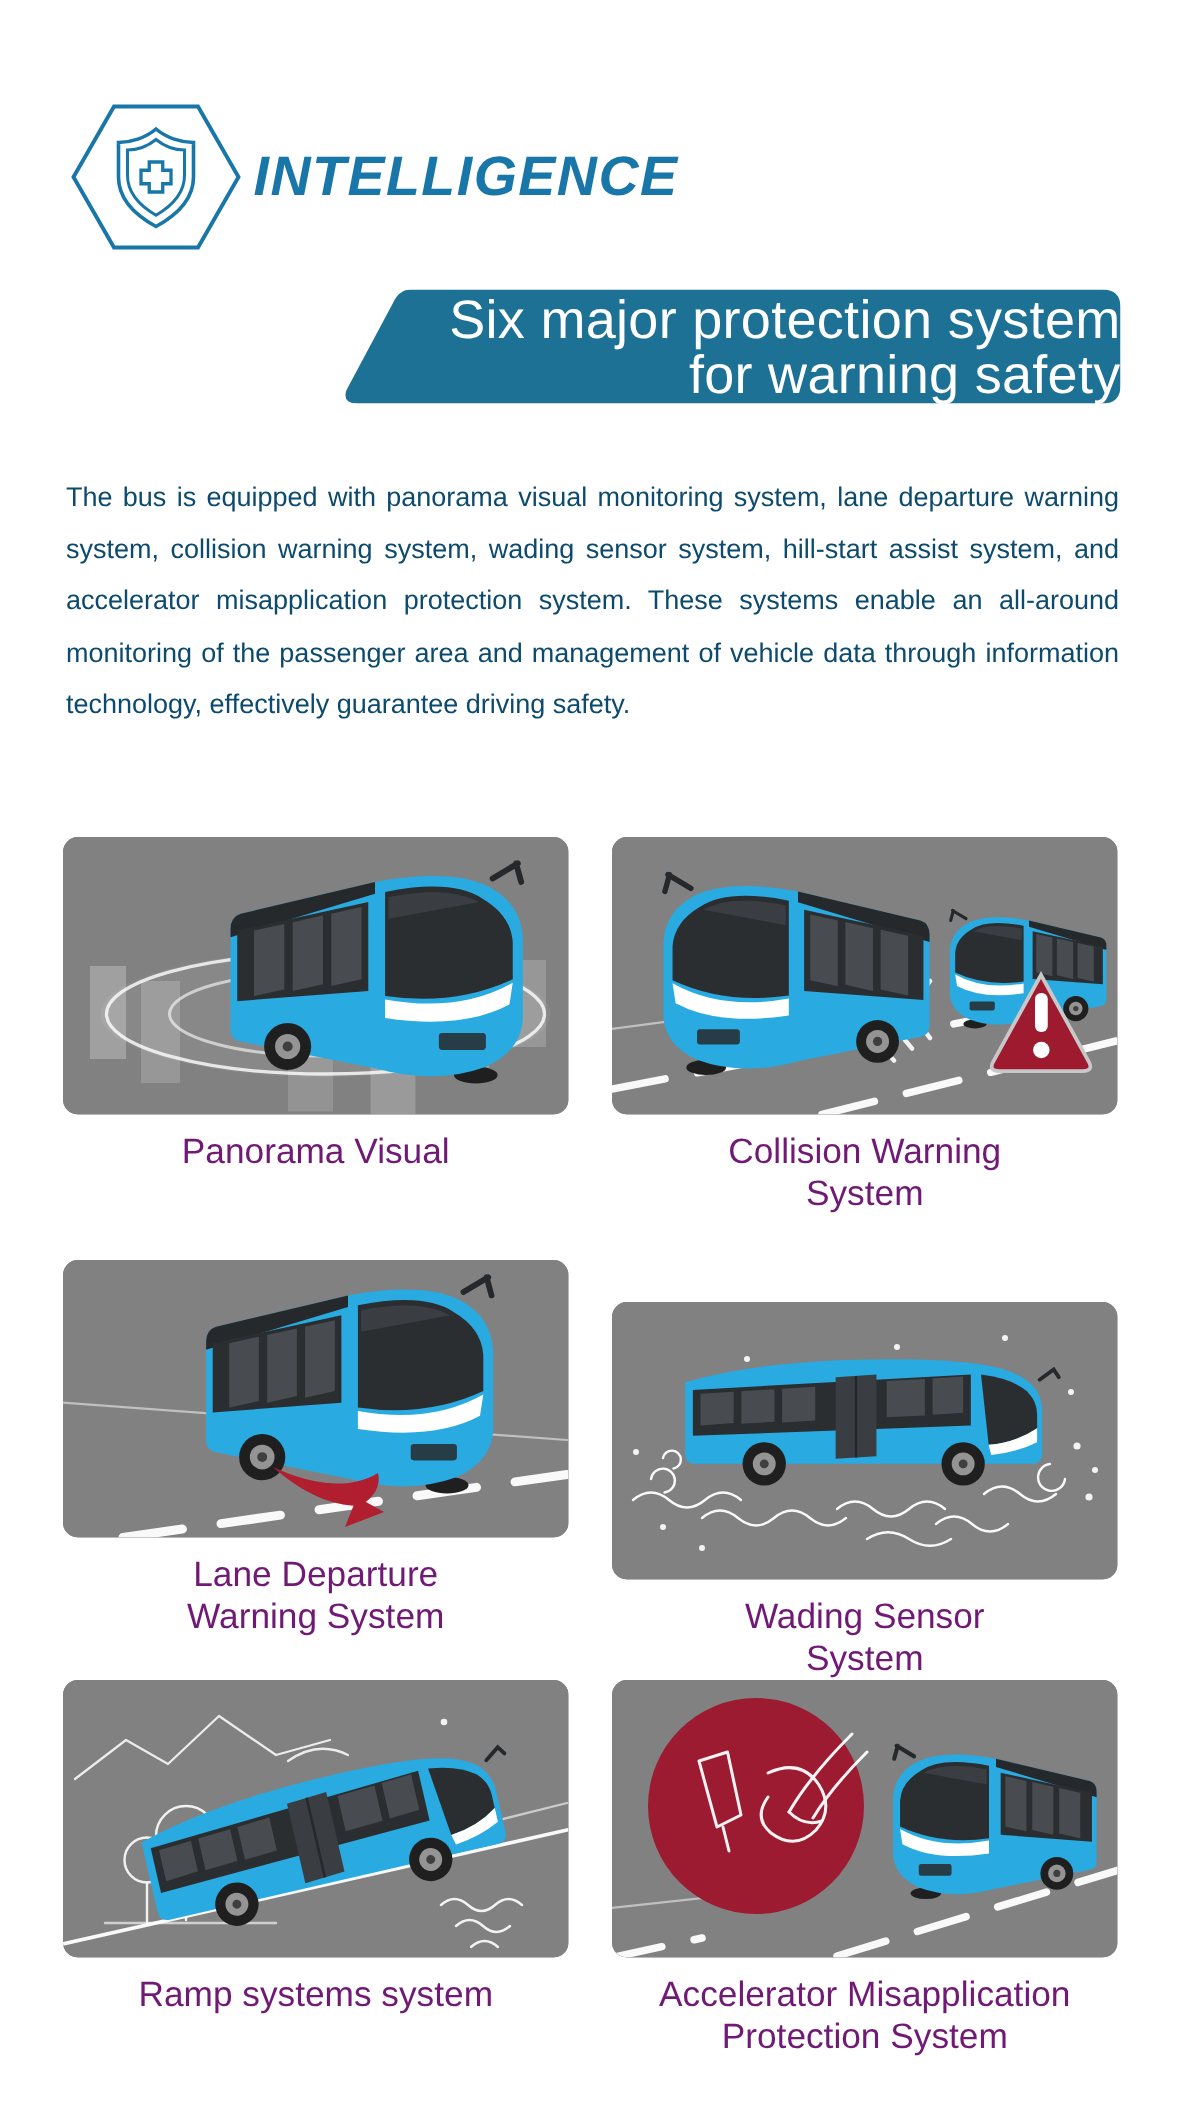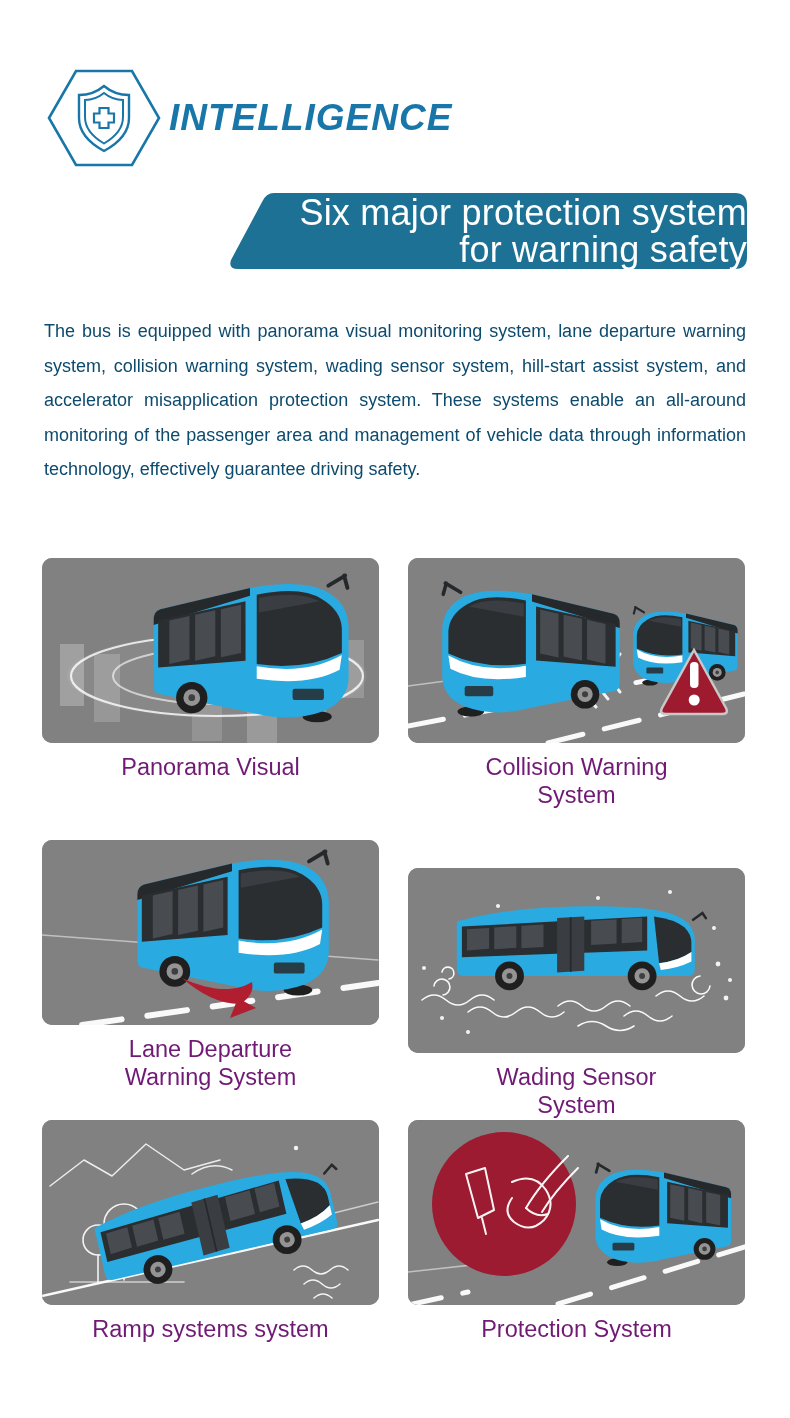--- a/index.html
+++ b/index.html
@@ -261,17 +261,18 @@
             <path d="M104,62 q22,-10 34,8 q10,16 -2,30 q-14,14 -30,2 q-12,-10 -2,-24"></path>
             <path d="M160,36 Q132,64 118,88"></path>
             <path d="M170,48 Q146,72 134,92"></path>
             <path d="M118,88 Q128,98 140,94"></path>
           </g>
         </g>
         <use href="#busFrontL" transform="translate(178,40) scale(0.78)"></use>
       </svg>
     </div>
     <div class="caption">
+      <div>Accelerator Misapplication</div>
       <div>Protection System</div>
     </div>
   </div>
 
 </div>
 
 </body></html>

